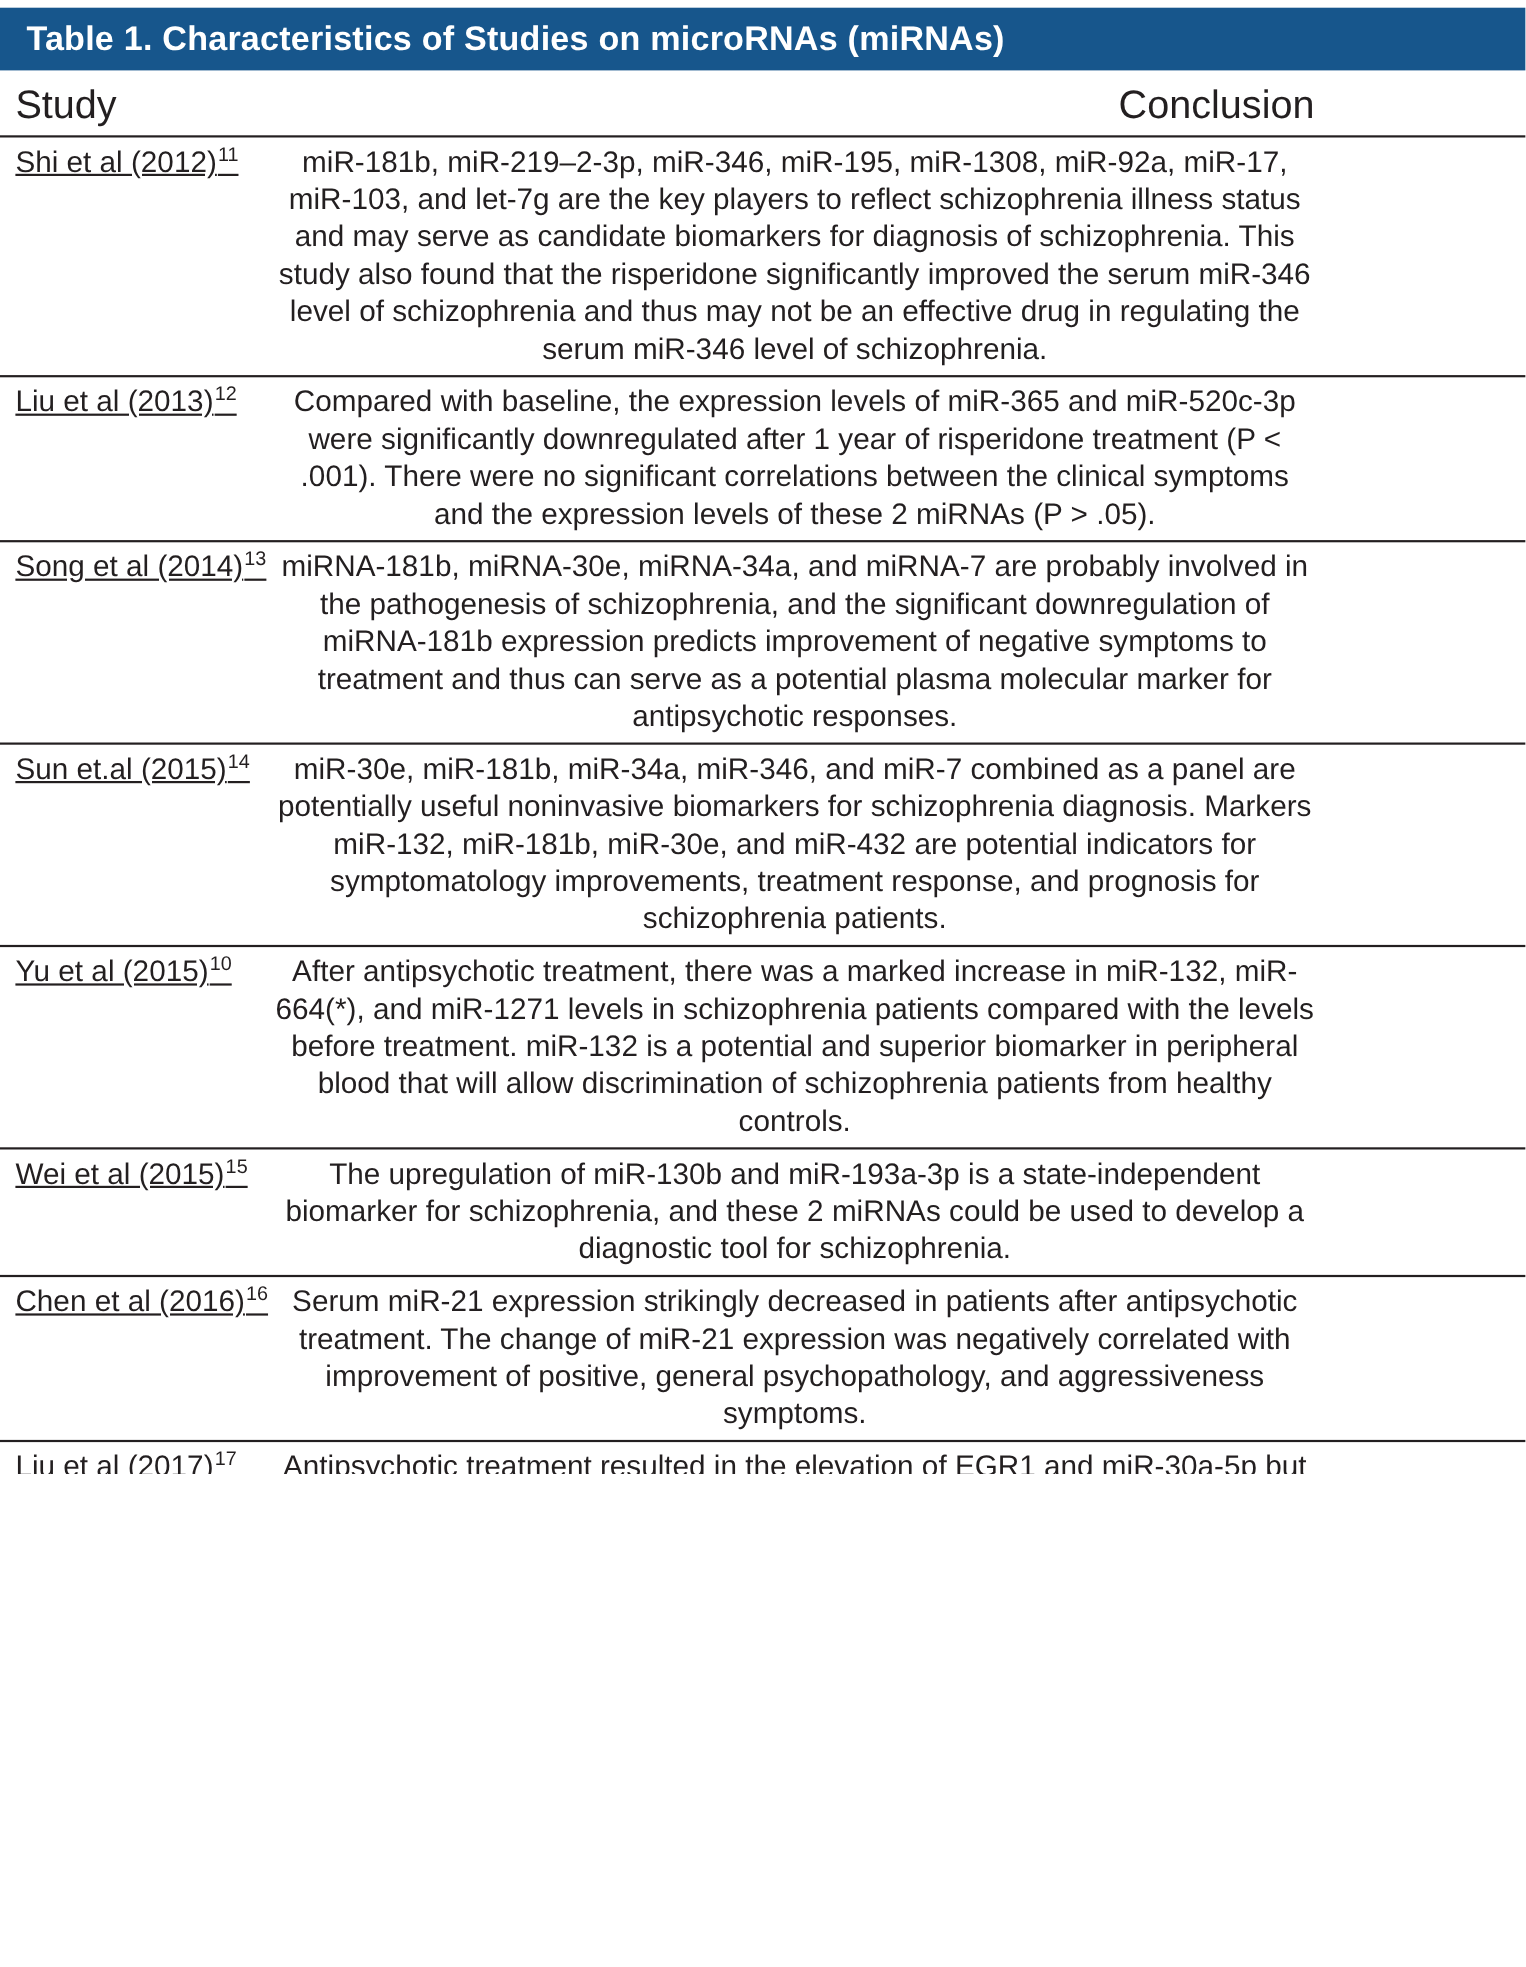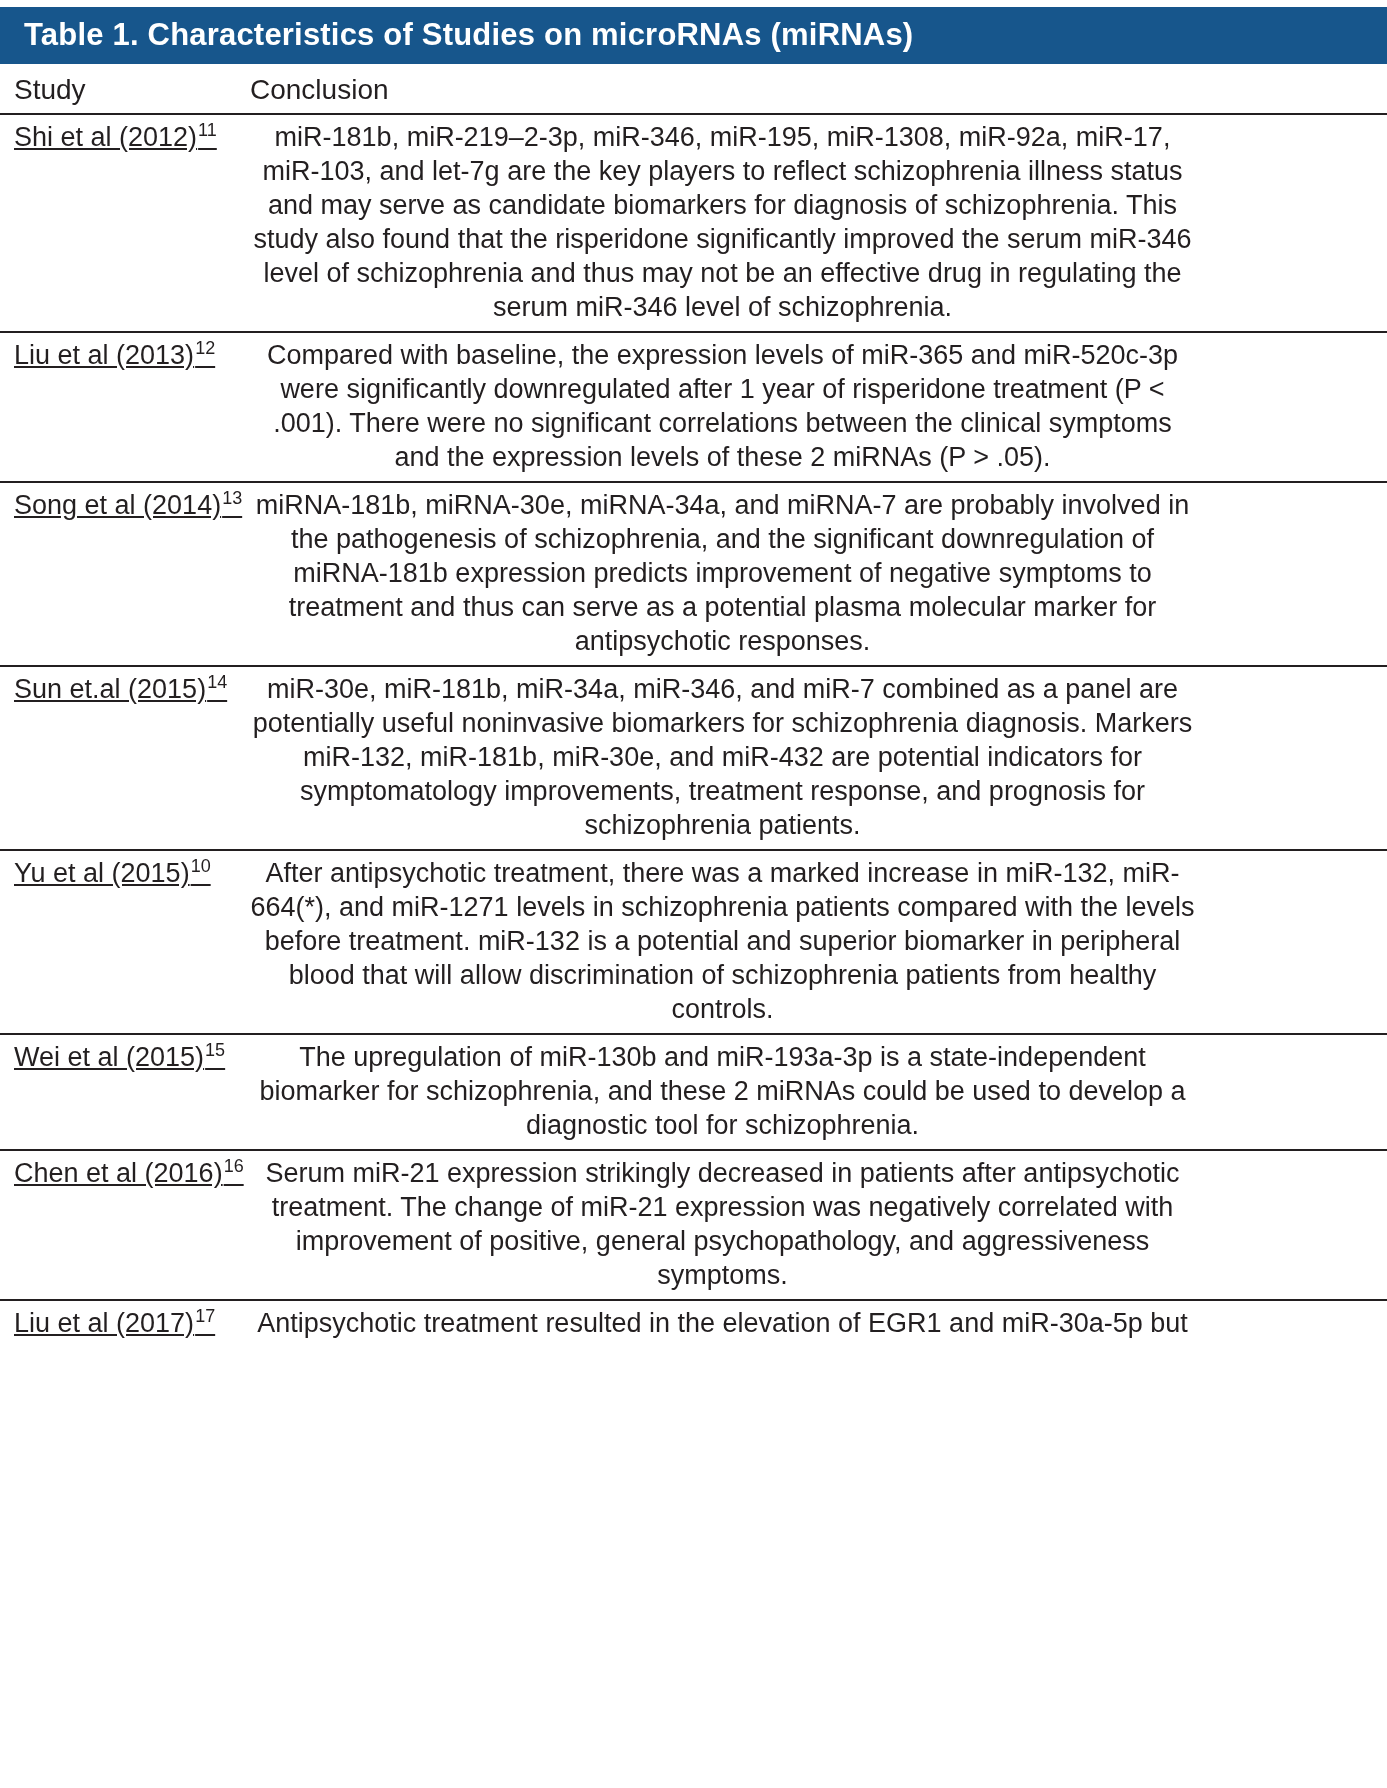--- a/index.html
+++ b/index.html
@@ -23,24 +23,24 @@
     font-weight: bold;
     padding: 10px 24px 11px 24px;
     letter-spacing: 0.2px;
   }
   .thead {
     display: grid;
     grid-template-columns: 250px 1fr;
     align-items: end;
     padding: 10px 0 7px 0;
     border-bottom: 2px solid var(--rule, #231f20);
-    font-size: 28px;
+    font-size: 36px;
   }
   .th-study { padding-left: 14px; }
-  .th-conclusion { text-align: left; padding-right: 192px; }
+  .th-conclusion { text-align: right; padding-right: 192px; }
   .trow {
     display: grid;
     grid-template-columns: 250px 1fr;
     padding: 5px 0 7px 0;
     border-bottom: 2px solid var(--rule, #231f20);
     font-size: 27px;
     line-height: 34px;
   }
   .trow:last-of-type { border-bottom-width: 3px; }
   .study-cell { padding-left: 14px; white-space: nowrap; text-decoration: underline; }

